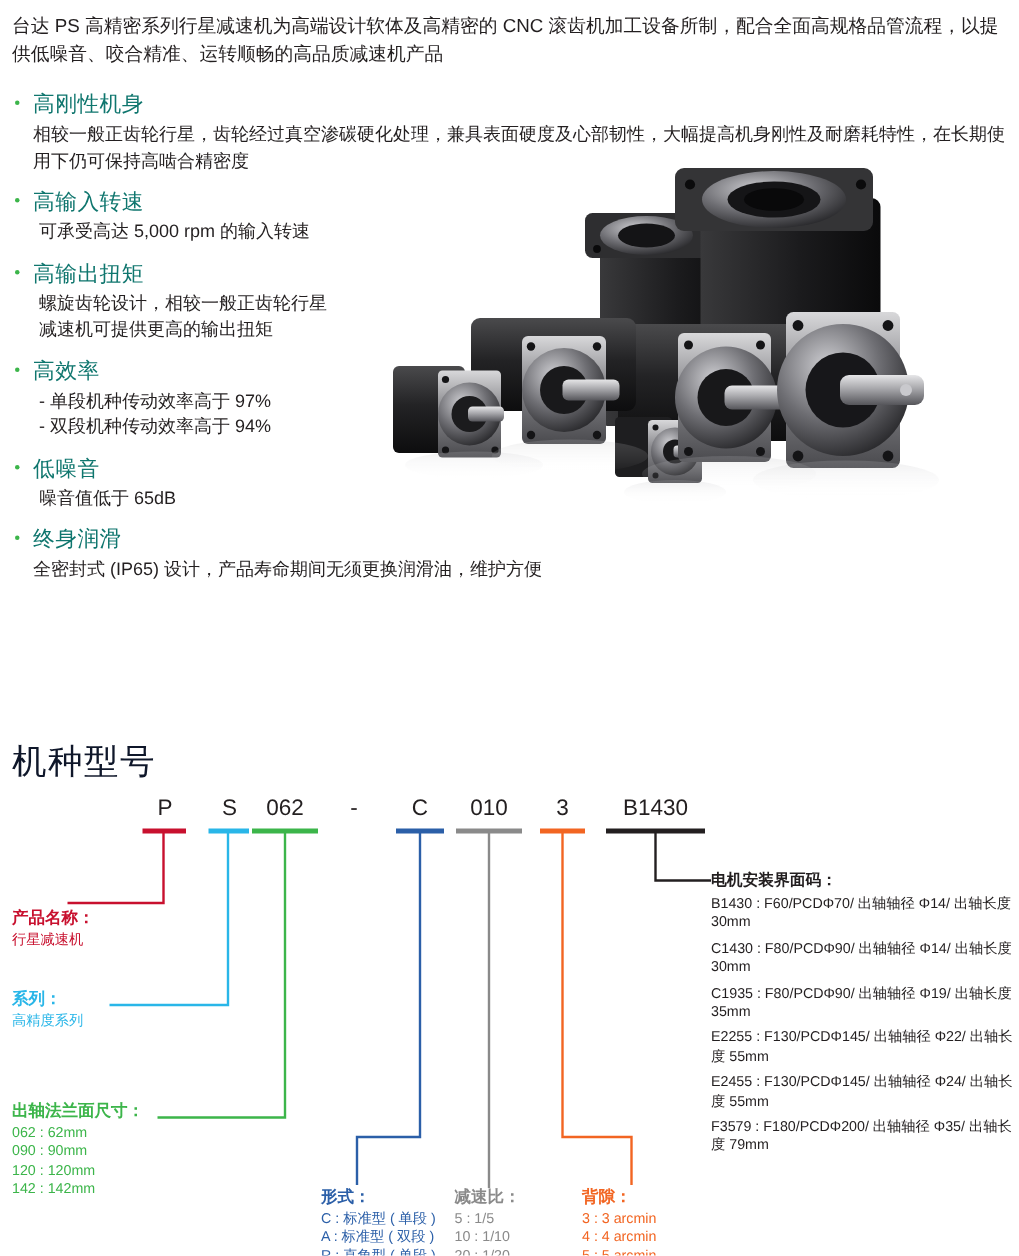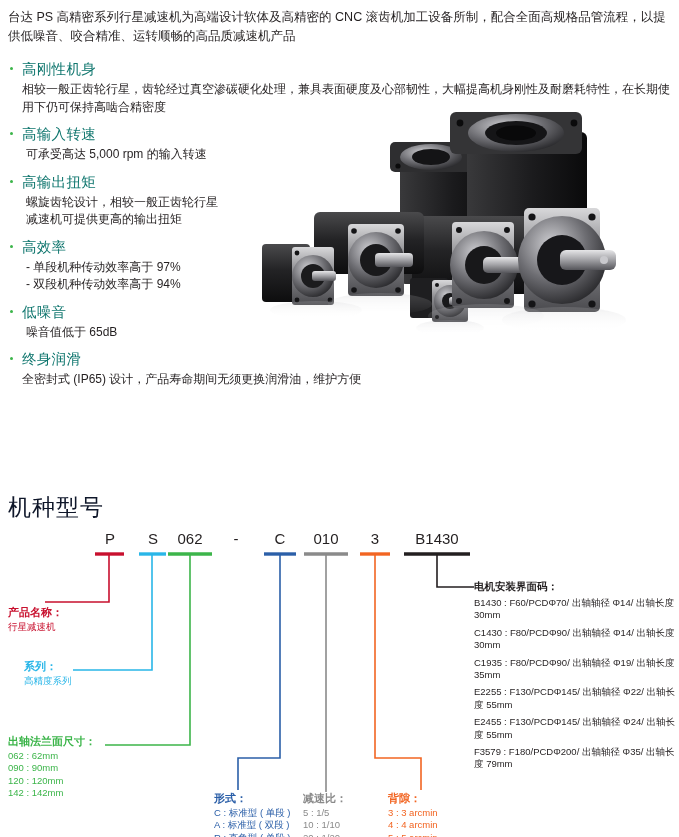--- a/index.html
+++ b/index.html
@@ -261,21 +261,21 @@
   <div class="code" style="left:270px; top:0; width:20px;">C</div>
   <div class="code" style="left:304px; top:0; width:44px;">010</div>
   <div class="code" style="left:365px; top:0; width:20px;">3</div>
   <div class="code" style="left:404px; top:0; width:66px;">B1430</div>
 
   <div class="legend lg-red" style="left:8px; top:76px;">
     <div class="lg-title">产品名称：</div>
     <div class="lg-row">行星减速机</div>
   </div>
 
-  <div class="legend lg-cyan" style="left:24px; top:130px;">
+  <div class="legend lg-cyan" style="left:8px; top:130px;">
     <div class="lg-title">系列：</div>
     <div class="lg-row">高精度系列</div>
   </div>
 
   <div class="legend lg-green" style="left:8px; top:205px;">
     <div class="lg-title">出轴法兰面尺寸：</div>
     <div class="lg-row">062 : 62mm</div>
     <div class="lg-row">090 : 90mm</div>
     <div class="lg-row">120 : 120mm</div>
     <div class="lg-row">142 : 142mm</div>

